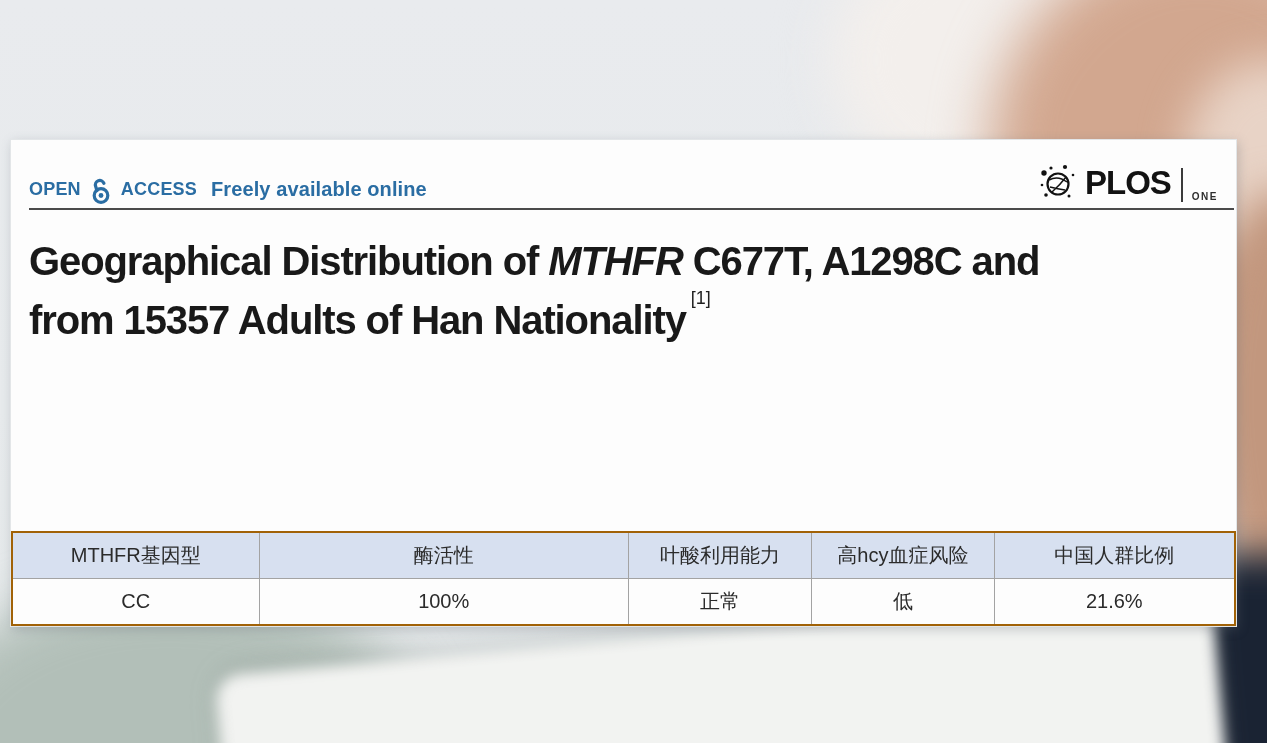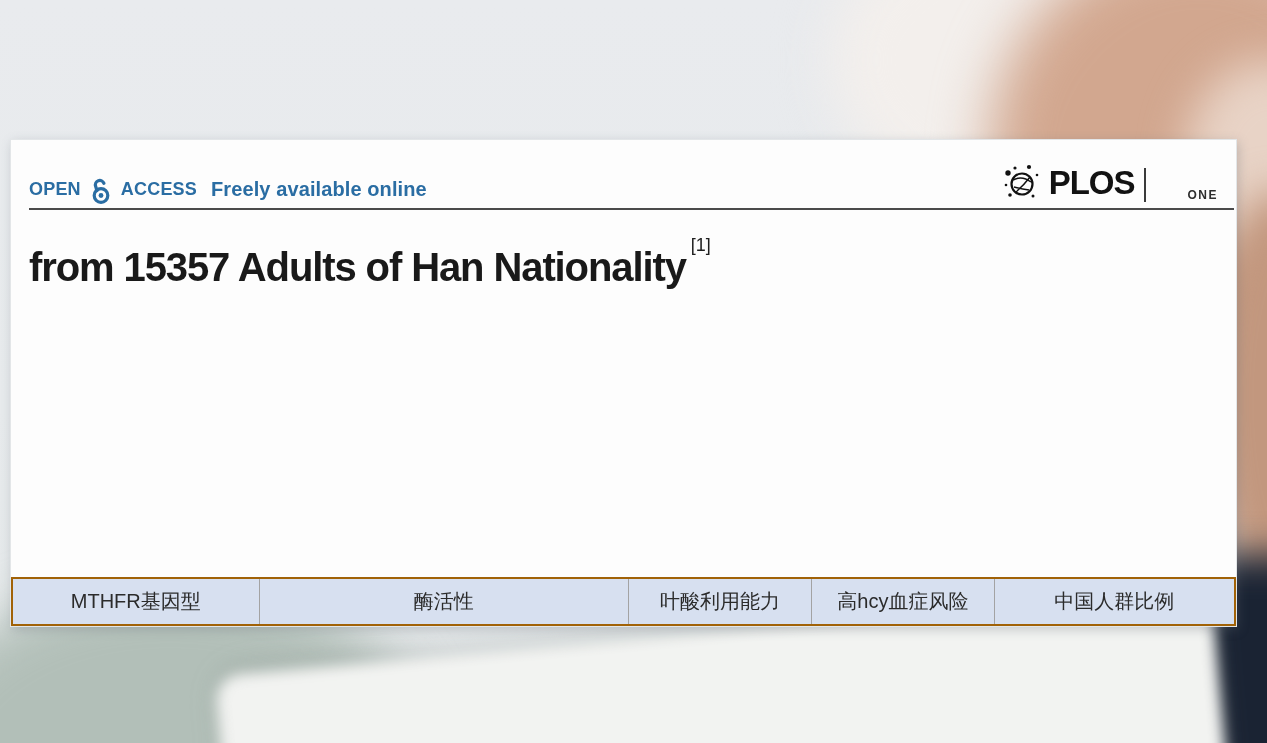--- a/index.html
+++ b/index.html
@@ -41,21 +41,21 @@
     color:var(--accent,#2a6da3);font-weight:bold;font-size:18px;letter-spacing:0.2px;
   }
   .oa-lock{margin:0 2px -3px 2px;}
   .oa-tagline{
     color:var(--accent,#2a6da3);font-weight:bold;font-size:20px;margin-left:8px;letter-spacing:0.1px;
   }
   .plos-logo{display:flex;align-items:flex-end;margin-right:8px;}
   .plos-globe{margin-right:6px;margin-bottom:-2px;}
   .plos-word{font-size:33px;font-weight:800;letter-spacing:-1px;color:#121212;}
   .logo-sep{width:2px;height:34px;background:#3a3a3a;margin:0 9px 0 10px;}
-  .one-word{font-size:12px;font-weight:bold;letter-spacing:1.5px;color:#2e2e2e;margin-left:32px;}
+  .one-word{font-size:10px;font-weight:bold;letter-spacing:1.5px;color:#2e2e2e;}
   .rule{height:2px;background:#4a4a4a;margin:2px 2px 0 18px;}
   
   .title{
     margin:25px 14px 0 18px;font-size:40px;font-weight:700;line-height:53px;
     color:#191919;letter-spacing:-1.1px;
   }
   .title-line{white-space:nowrap;}
   .title i{font-style:italic;}
   .title sup{
     font-size:18px;font-weight:400;letter-spacing:0;
@@ -118,20 +118,21 @@
       </svg>
       <span class="plos-word">PLOS</span>
       <span class="logo-sep"></span>
       <span class="one-word">ONE</span>
     </div>
   </div>
 
   <div class="rule"></div>
 
   <h1 class="title">
+    <div class="title-line"><span>Geographical Distribution of </span><i>MTHFR</i><span> C677T, A1298C and</span></div>
     <div class="title-line"><span>from 15357 Adults of Han Nationality</span><sup>[1]</sup></div>
   </h1>
 
   <table class="gtable">
     <colgroup>
       <col style="width:20.2%">
         <col style="width:30.2%">
         <col style="width:15.0%">
         <col style="width:14.9%">
         <col style="width:19.7%">
@@ -139,15 +140,22 @@
     <thead>
       <tr>
         <th>MTHFR基因型</th>
         <th>酶活性</th>
         <th>叶酸利用能力</th>
         <th>高hcy血症风险</th>
         <th>中国人群比例</th>
       </tr>
     </thead>
     <tbody>
+      <tr>
+        <td>CC</td>
+        <td>100%</td>
+        <td>正常</td>
+        <td>低</td>
+        <td>21.6%</td>
+      </tr>
     </tbody>
   </table>
 </div>
 
 </body></html>

